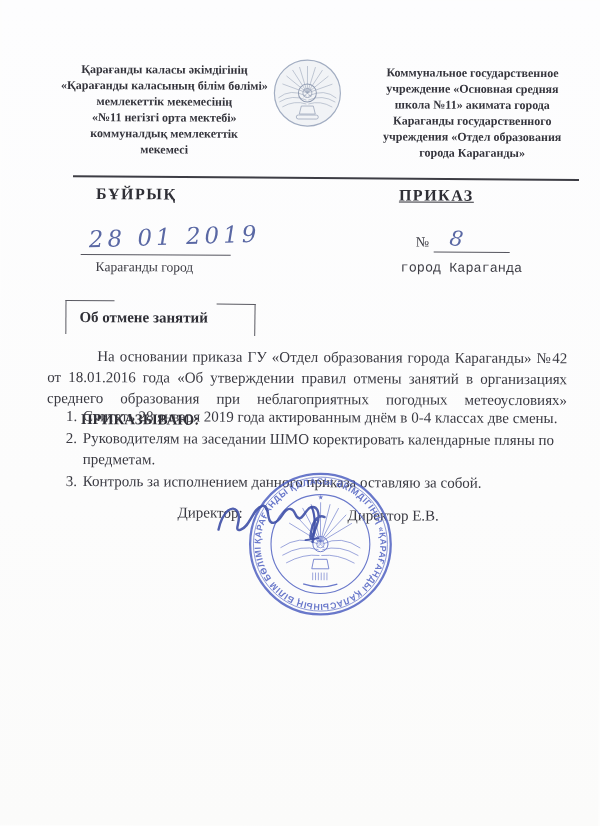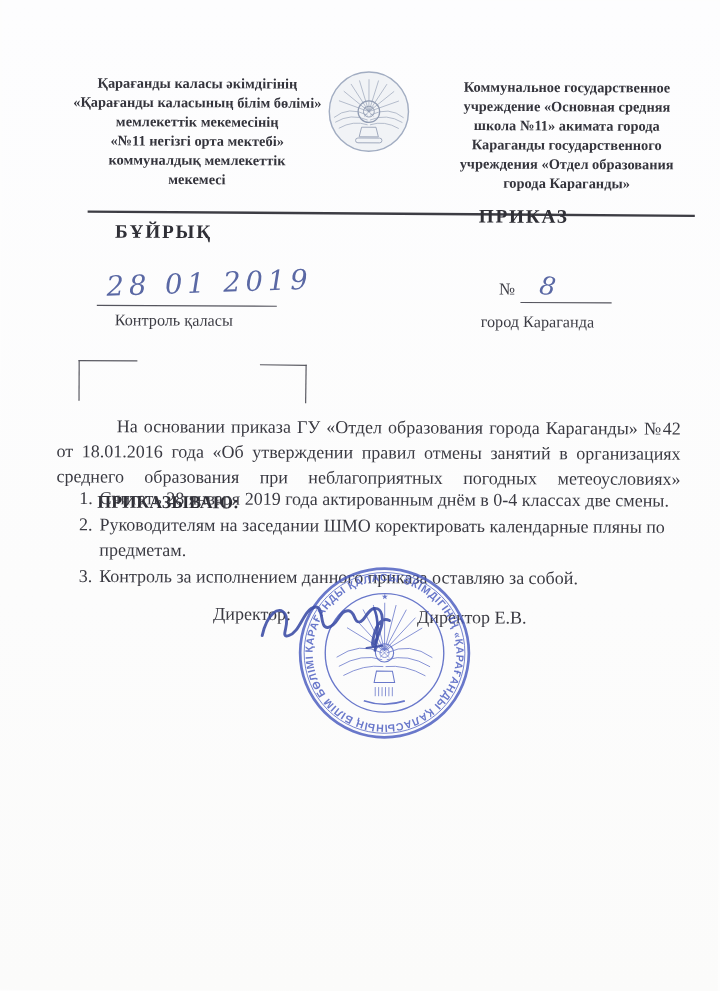--- a/index.html
+++ b/index.html
@@ -33,42 +33,42 @@
   .rule{
     position:absolute;left:72px;top:177px;width:506px;height:2px;
     background:#3d3d44;transform:rotate(0.15deg);
   }
   
   .order-title{
     position:absolute;font-weight:bold;font-size:16px;
     letter-spacing:1.5px;color:#2f2f36;
   }
   .title-kk{left:95px;top:186px;}
-  .title-ru{left:398px;top:172px;}
+  .title-ru{left:398px;top:186px;text-decoration:underline;}
   
   .hw{
     font-style:italic;
     color:#5a68a4;
     font-family:"DejaVu Serif", serif;
   }
   .hw-date{
     position:absolute;left:88px;top:224px;
     font-size:23px;letter-spacing:4px;
     transform:rotate(-2.2deg);
   }
   .date-line{position:absolute;left:80px;top:255px;width:150px;height:1px;background:#55555e;}
   .city{position:absolute;font-size:13.5px;color:#3d3d45;}
   .city-kk{left:95px;top:260px;}
   .num-label{position:absolute;left:415px;top:234px;font-size:14px;color:#3d3d45;}
   .hw-num{
     position:absolute;left:449px;top:226px;
     font-size:21px;transform:rotate(8deg);
   }
   .num-line{position:absolute;left:433px;top:251px;width:76px;height:1px;background:#55555e;}
-  .city-ru{left:400px;top:260px;}
+  .city-ru{left:400px;top:260px;font-family:Liberation Mono, monospace;}
   
   .corner-left{
     position:absolute;left:65px;top:301px;width:48px;height:33px;
     border-left:1.5px solid #5a5a62;border-top:1.5px solid #5a5a62;
   }
   .corner-right{
     position:absolute;left:216px;top:304px;width:38px;height:31px;
     border-right:1.5px solid #5a5a62;border-top:1.5px solid #5a5a62;
     transform:rotate(0.5deg);
   }
@@ -152,29 +152,30 @@
     <div>города Караганды»</div>
   </div>
 
   <div class="rule"></div>
 
   <div class="order-title title-kk">БҰЙРЫҚ</div>
   <div class="order-title title-ru">ПРИКАЗ</div>
 
   <div class="hw hw-date">28 01 2019</div>
   <div class="date-line"></div>
-  <div class="city city-kk">Контроль қаласы</div>
+  <div class="city city-kk">Карағанды город</div>
 
   <div class="num-label">№</div>
   <div class="hw hw-num">8</div>
   <div class="num-line"></div>
   <div class="city city-ru">город Караганда</div>
 
   <div class="corner-left"></div>
   <div class="corner-right"></div>
+  <div class="subject">Об отмене занятий</div>
 
   <div class="para"><span>На основании приказа ГУ «Отдел образования города Караганды» №42 от 18.01.2016 года «Об утверждении правил отмены занятий в организациях среднего образования при неблагоприятных погодных метеоусловиях» </span><b>ПРИКАЗЫВАЮ:</b></div>
 
   <ol class="order-list">
     <li>Считать 28 января 2019 года актированным днём в 0-4 классах две смены.</li>
     <li>Руководителям на заседании ШМО коректировать календарные пляны по предметам.</li>
     <li>Контроль за исполнением данного приказа оставляю за собой.</li>
   </ol>
 
   <div class="director-label">Директор:</div>

